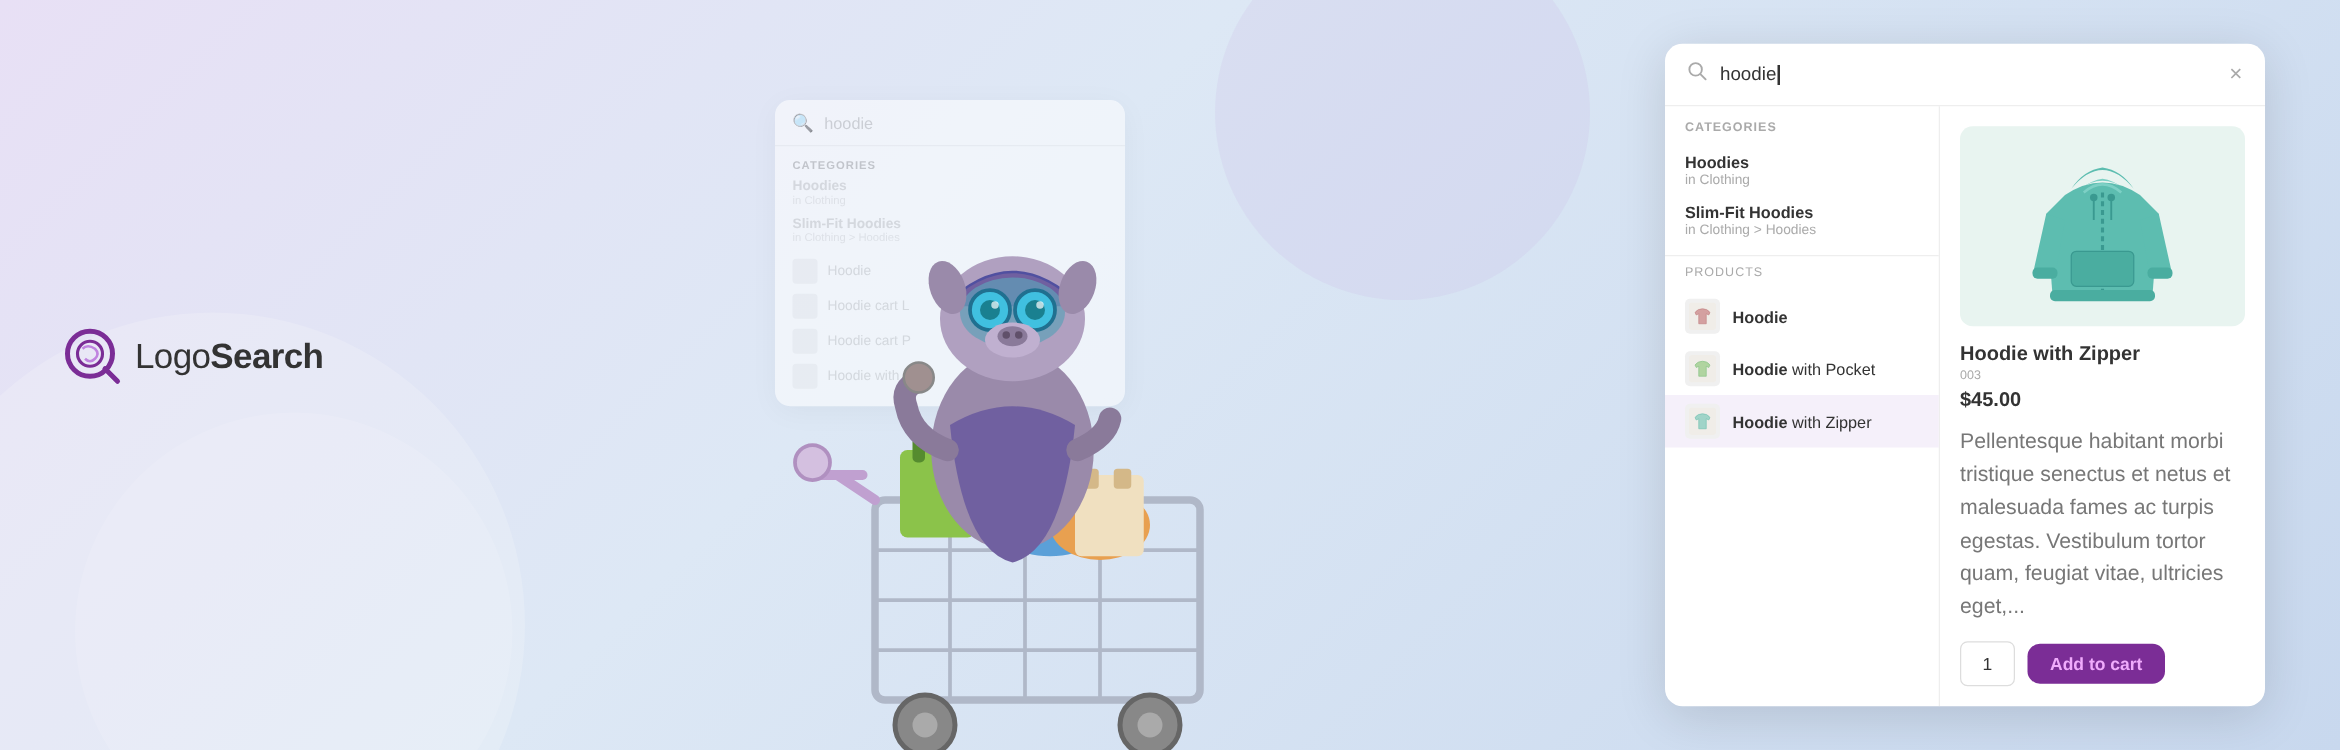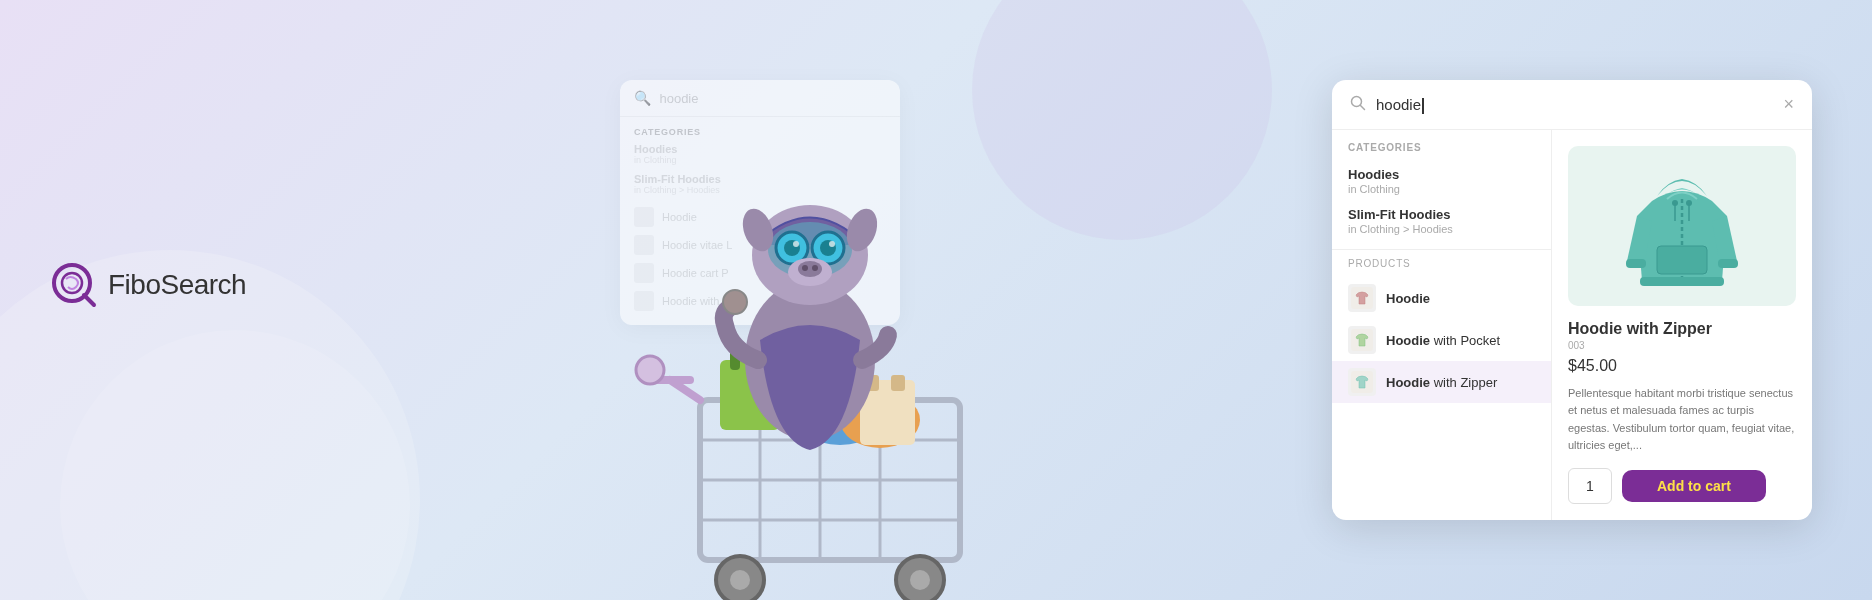--- a/index.html
+++ b/index.html
@@ -71,21 +71,21 @@
     }
 
     .logo-text {
       font-size: 28px;
       color: #333;
       font-weight: 400;
       letter-spacing: -0.5px;
     }
 
     .logo-text .bold {
-      font-weight: 400;
+      font-weight: 700;
       text-align: center;
     }
 
     .sell-more {
       font-size: 108px;
       font-weight: 900;
       line-height: 0.92;
       color: #7b2d96;
       letter-spacing: -4px;
       text-transform: uppercase;
@@ -358,27 +358,27 @@
     }
 
     .product-detail-sku {
       font-size: 10px;
       color: #aaa;
       margin-bottom: 6px;
     }
 
     .product-detail-price {
       font-size: 16px;
-      font-weight: 400;
+      font-weight: 700;
       color: #333;
       margin-bottom: 10px;
     }
 
     .product-detail-desc {
-      font-size: 11px;
+      font-size: 17px;
       color: #777;
       line-height: 1.55;
       margin-bottom: 14px;
     }
 
     .product-actions {
       display: flex;
       align-items: center;
       gap: 10px;
       margin-top: auto;
@@ -392,24 +392,24 @@
       display: flex;
       align-items: center;
       justify-content: center;
       font-size: 14px;
       color: #333;
       font-weight: 500;
     }
 
     .add-to-cart-btn {
       background: #7b2d96;
-      color: #fde047;
+      color: #f0abfc;
       border: none;
       border-radius: 10px;
-      padding: 8px 35px;
+      padding: 8px 18px;
       font-size: 14px;
       font-weight: 600;
       cursor: pointer;
     }
 
     
     .hoodie-img {
       width: 120px;
       height: 130px;
     }
@@ -426,21 +426,21 @@
   <div class="left-section">
     <div class="logo">
 
       <svg class="logo-icon" viewBox="0 0 48 48" fill="none" xmlns="http://www.w3.org/2000/svg">
         <circle cx="22" cy="22" r="18" stroke="#7b2d96" stroke-width="4" fill="none"></circle>
         <circle cx="22" cy="22" r="10" stroke="#7b2d96" stroke-width="2.5" fill="none"></circle>
         <line x1="34" y1="34" x2="44" y2="44" stroke="#7b2d96" stroke-width="4" stroke-linecap="round"></line>
         <path d="M16 18 Q20 14 26 18 Q30 22 26 26 Q22 30 18 26" stroke="#c084e0" stroke-width="2" fill="none"></path>
       </svg>
       <span class="logo-text">
-        <span>Fibo</span><span class="bold">Search</span>
+        <span>Logo</span><span class="bold">Search</span>
       </span>
     </div>
     <div class="sell-more">
     </div>
   </div>
 
   <div class="center-section">
 
     <div class="bg-search-panel">
       <div class="bg-search-bar">
@@ -456,21 +456,21 @@
         <div class="bg-category-item">
           <div class="bg-cat-name">Slim-Fit Hoodies</div>
           <div class="bg-cat-sub">in Clothing &gt; Hoodies</div>
         </div>
         <div class="bg-product-item">
           <div class="bg-product-icon"></div>
           <span>Hoodie</span>
         </div>
         <div class="bg-product-item">
           <div class="bg-product-icon"></div>
-          <span>Hoodie vitae L</span>
+          <span>Hoodie cart L</span>
         </div>
         <div class="bg-product-item">
           <div class="bg-product-icon"></div>
           <span>Hoodie cart P</span>
         </div>
         <div class="bg-product-item">
           <div class="bg-product-icon"></div>
           <span>Hoodie with Z</span>
         </div>
       </div>

